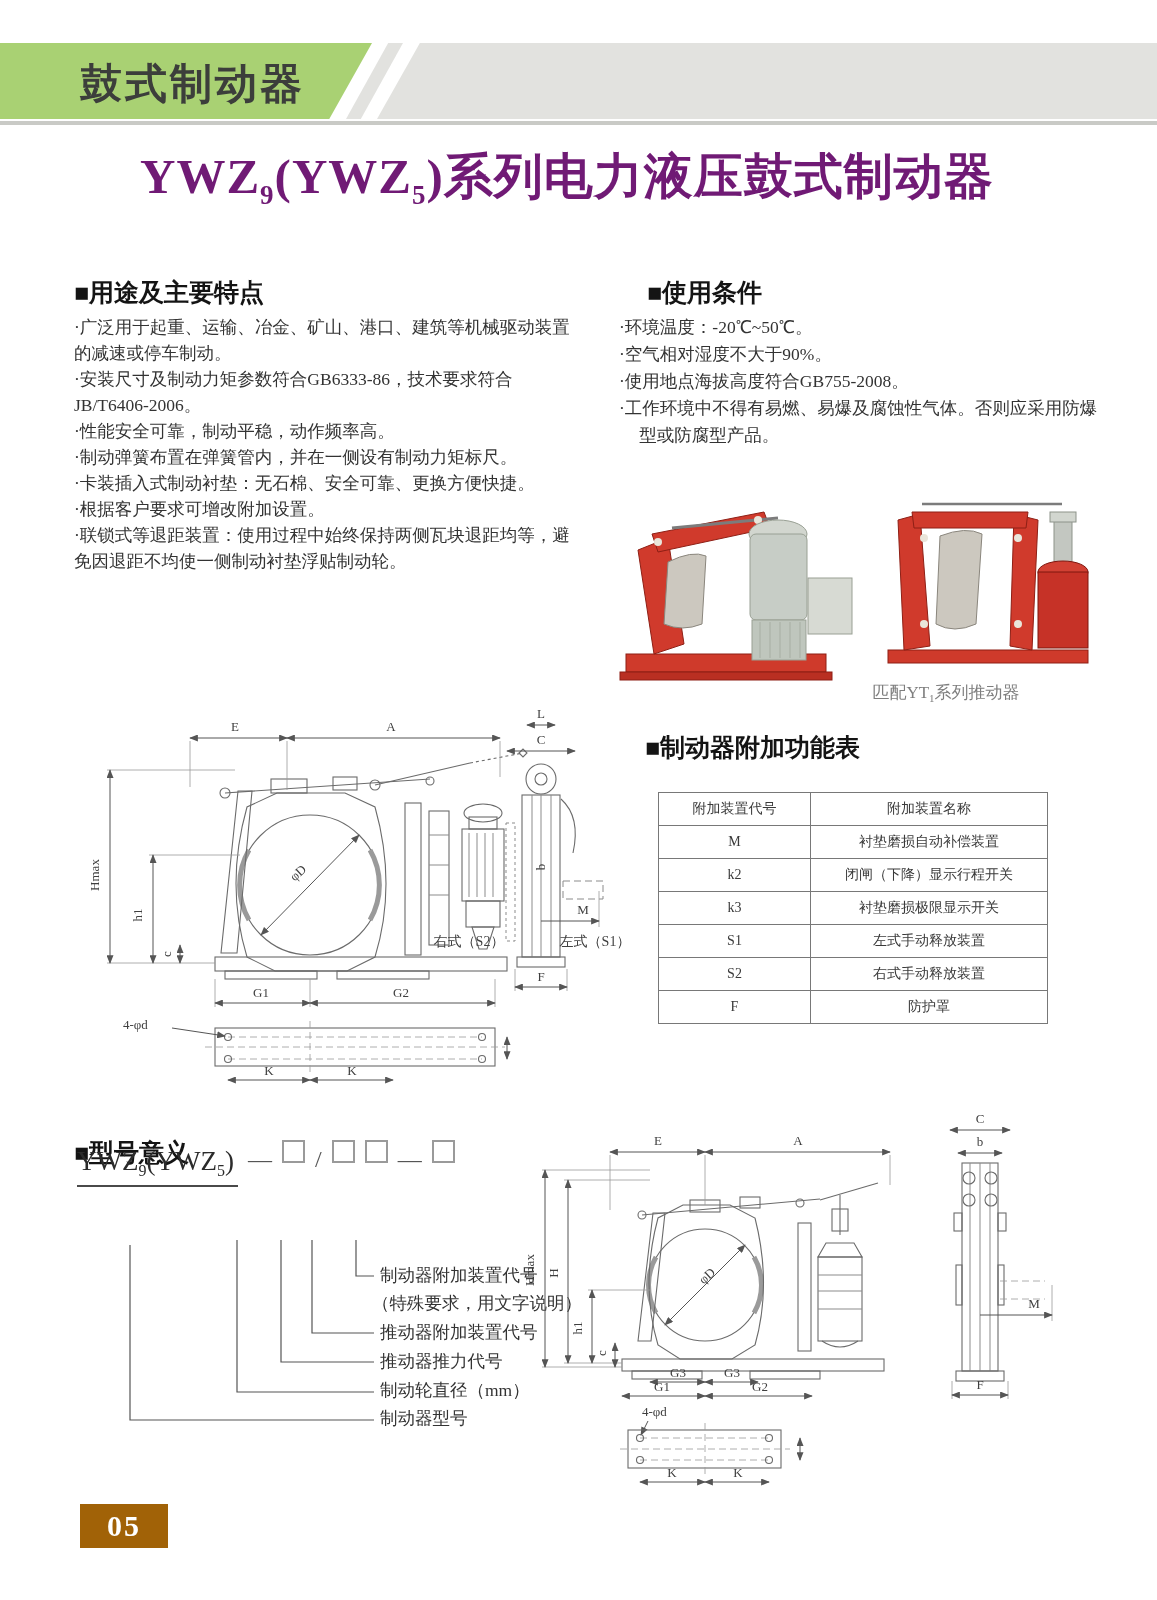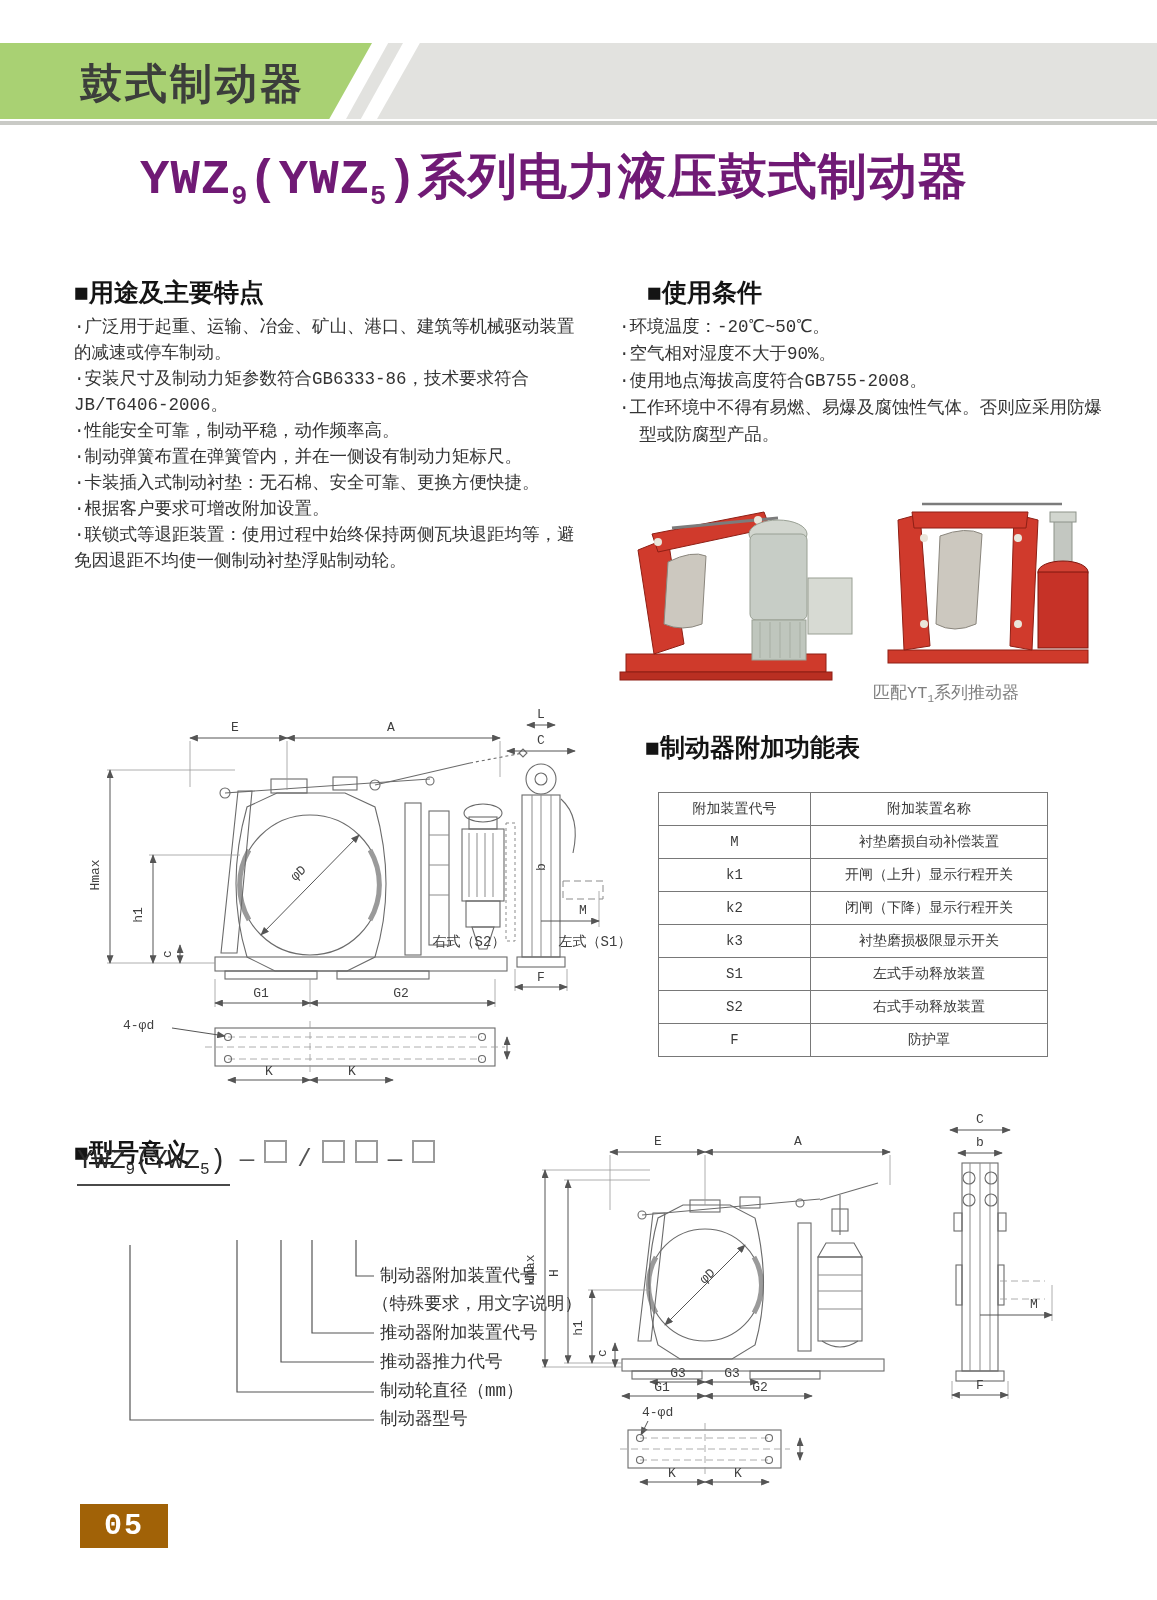--- a/index.html
+++ b/index.html
@@ -1,17 +1,17 @@
 <!DOCTYPE html>
 <html><head>
 <meta charset="utf-8">
 <style>
   html,body{margin:0;padding:0;background:#fff}
   .page{position:relative;width:1157px;height:1600px;background:#fff;overflow:hidden;
-        font-family:Liberation Mono, monospace;color:#333}
+        font-family:Liberation Serif, serif;color:#333}
   .abs{position:absolute}
   
   .band-green{left:0;top:43px;width:372px;height:76px;background:#a9d173;
               clip-path:polygon(0 0,100% 0,88.5% 100%,0 100%)}
   .band-slash{left:346px;top:43px;width:57px;height:76px;background:#e2e2df;
               clip-path:polygon(74% 0,100% 0,26% 100%,0 100%)}
   .band-gray{left:377px;top:43px;width:780px;height:76px;background:#e2e2df;
              clip-path:polygon(5.5% 0,100% 0,100% 100%,0 100%)}
   .band-title{left:80px;top:56px;font-size:42px;font-weight:bold;color:#3c3e3b;letter-spacing:3px}
   .divider{left:0;top:121px;width:1157px;height:4px;background:#c9cac6}
@@ -253,24 +253,20 @@
     <tbody>
       <tr>
         <td>附加装置代号</td>
         <td>附加装置名称</td>
       </tr>
       <tr>
           <td>M</td>
           <td>衬垫磨损自动补偿装置</td>
         </tr>
       <tr>
-          <td>k1</td>
-          <td>开闸（上升）显示行程开关</td>
-        </tr>
-      <tr>
           <td>k2</td>
           <td>闭闸（下降）显示行程开关</td>
         </tr>
       <tr>
           <td>k3</td>
           <td>衬垫磨损极限显示开关</td>
         </tr>
       <tr>
           <td>S1</td>
           <td>左式手动释放装置</td>

